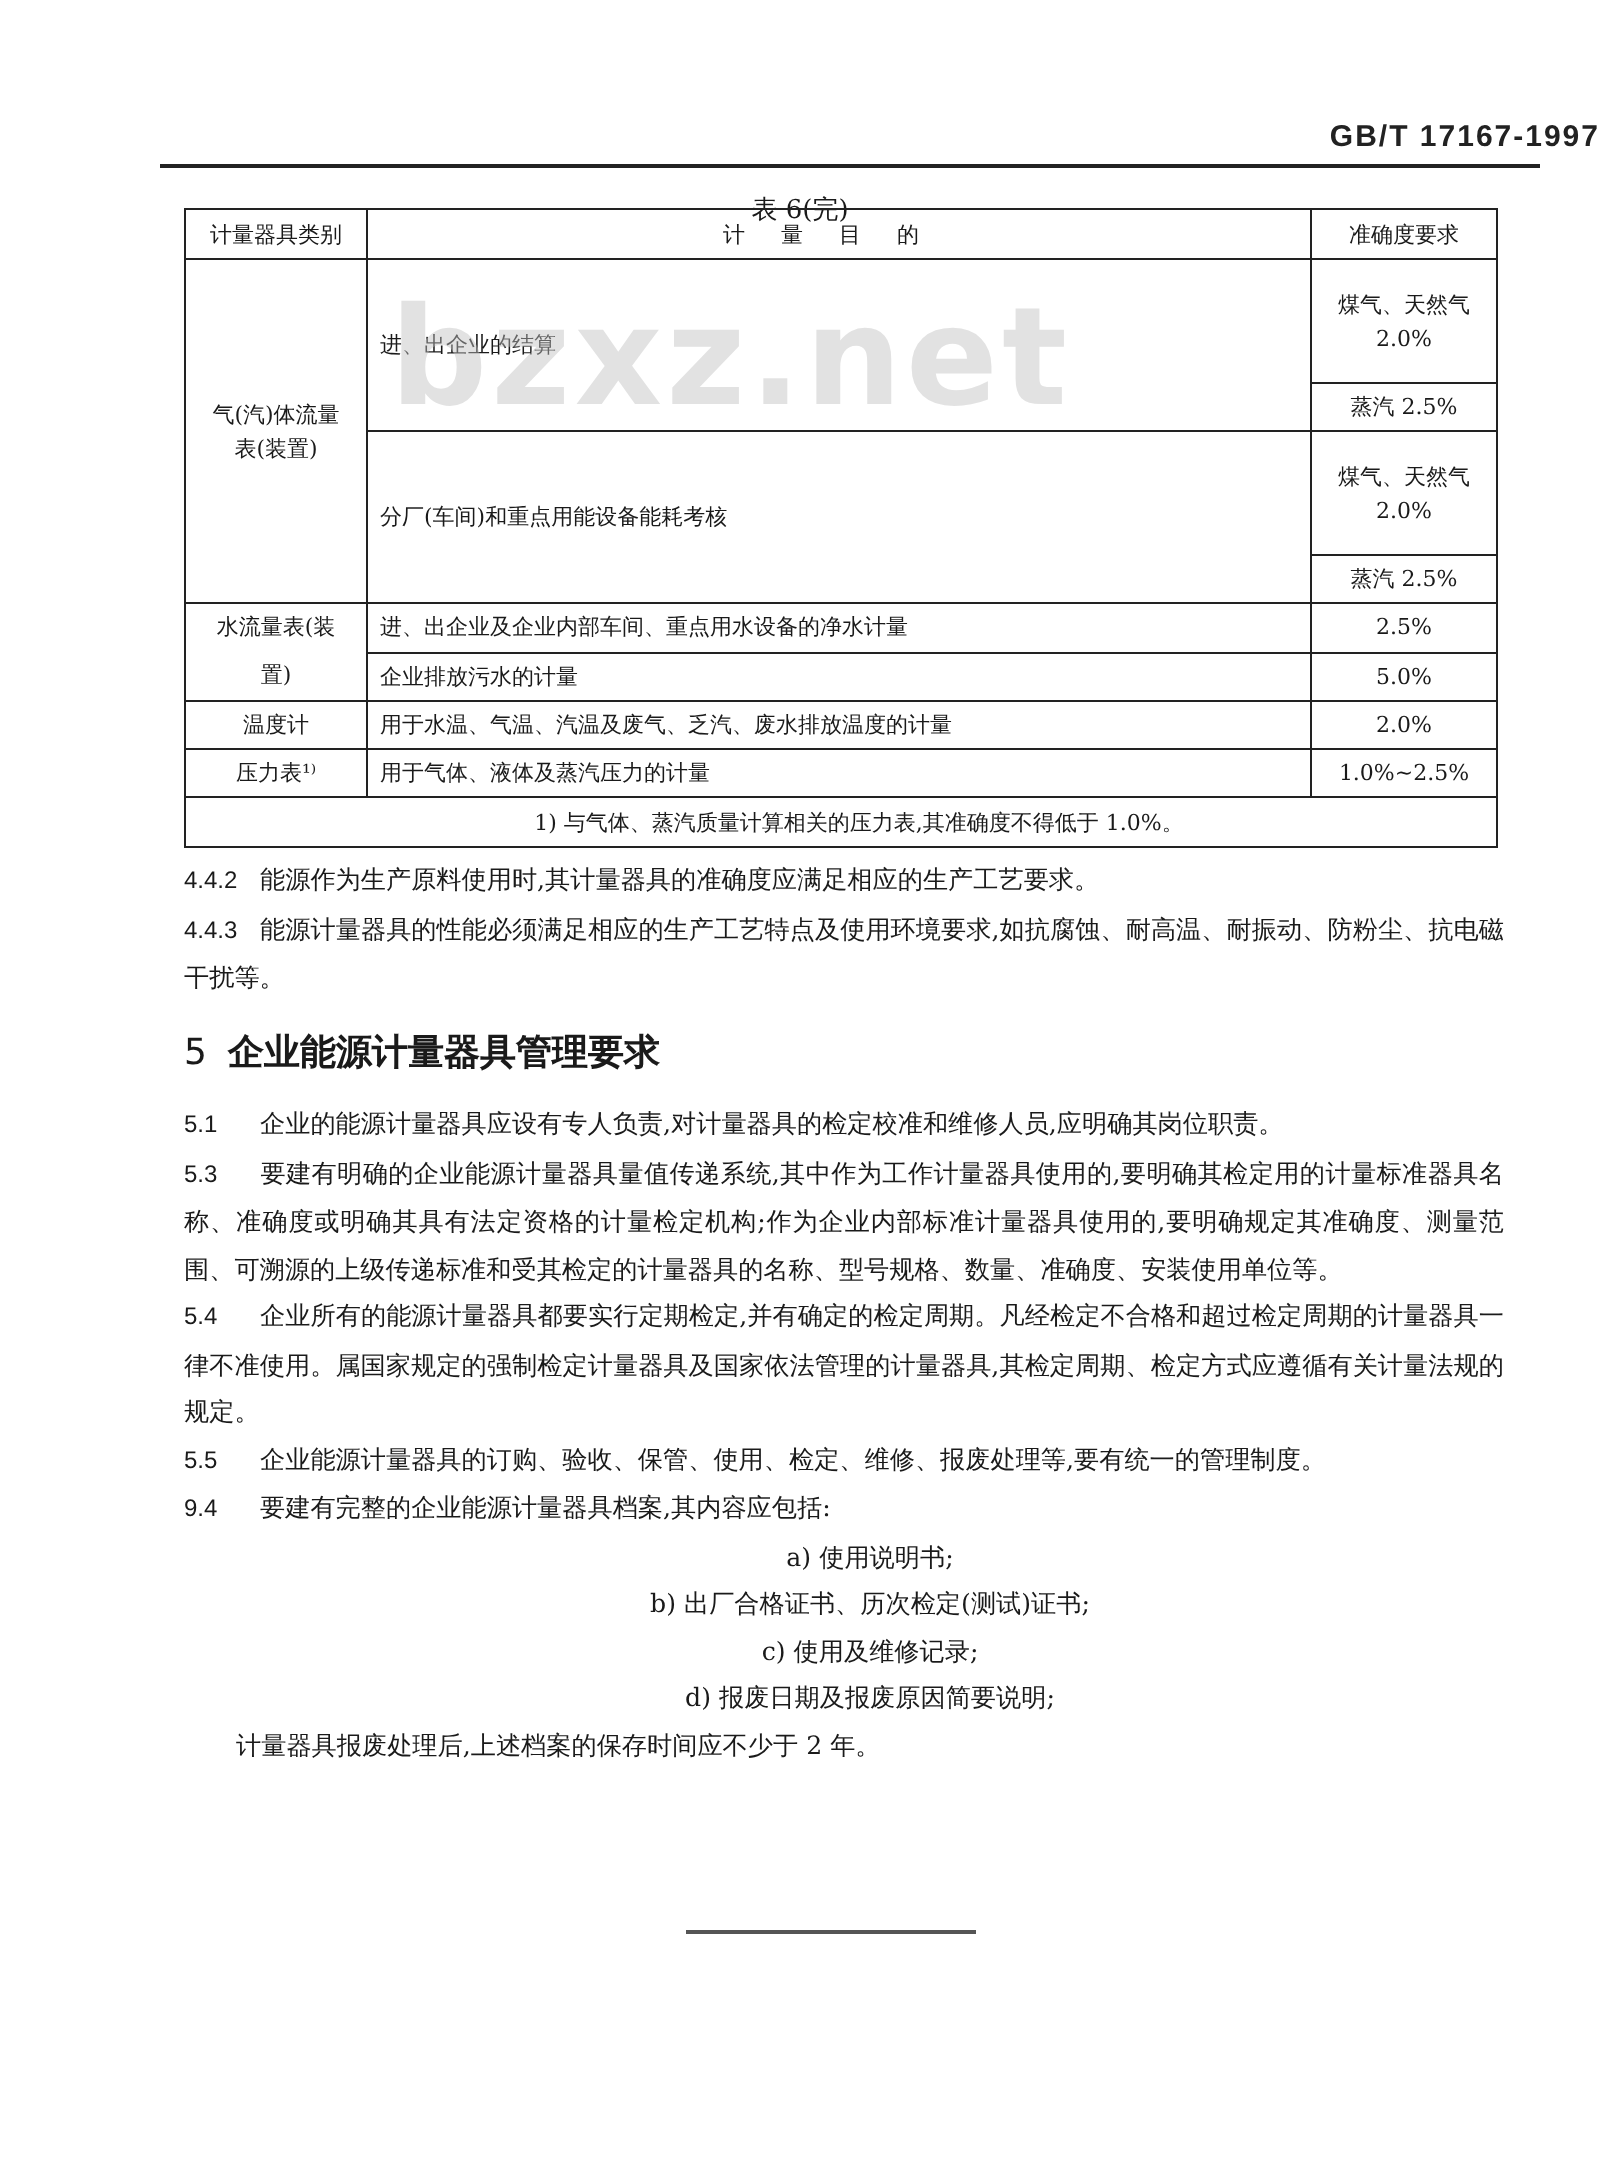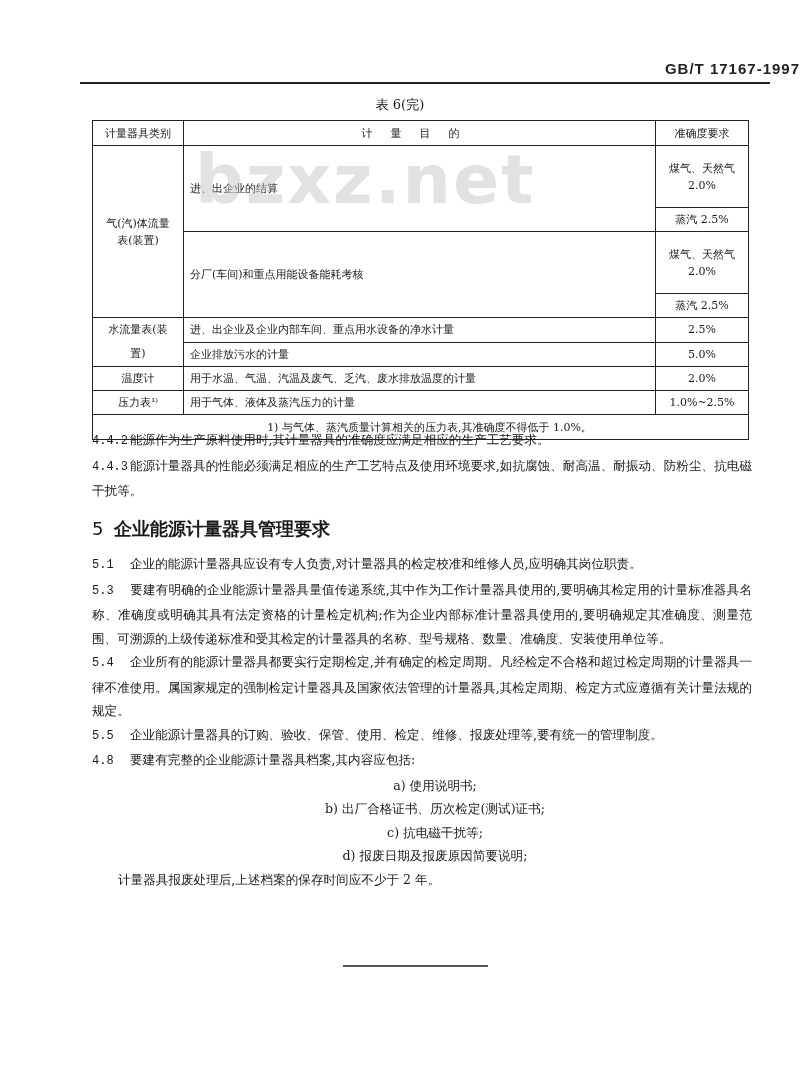--- a/index.html
+++ b/index.html
@@ -13,42 +13,42 @@
       font-family: "Liberation Sans", "DejaVu Sans", sans-serif;
       font-weight: bold; font-size: 15px; letter-spacing: 1px; color: #222;
     }
     .header-rule {
       position: absolute; top: 82px; left: 80px; width: 690px; height: 2px; background: #222;
     }
     .table-caption {
       position: absolute; top: 96px; left: 0; width: 800px; text-align: center; font-size: 13px;
     }
     table.spec {
-      position: absolute; top: 120px; left: 92px; width: 657px;
+      position: absolute; top: 104px; left: 92px; width: 657px;
       border-collapse: collapse; font-size: 11px;
     }
     table.spec td {
       border: 1.3px solid #222; text-align: center; vertical-align: middle; padding: 0 4px;
       line-height: 17px;
     }
     table.spec td.purpose { text-align: left; padding-left: 6px; }
     table.spec td.hdr-purpose { letter-spacing: 18px; }
     .col-cat { width: 82px; }
     .col-acc { width: 84px; }
     .note-cell { text-align: center; padding-left: 22px !important; }
     .watermark {
       position: absolute; top: 140px; left: 195px; font-family: "DejaVu Sans", sans-serif;
       font-weight: bold; font-size: 68px; color: rgba(190,190,190,0.45); letter-spacing: 2px;
       pointer-events: none;
     }
     .body-text {
       position: absolute; left: 92px; width: 660px; font-size: 12.6px; line-height: 23.5px;
     }
     .para { margin: 0; text-align: justify; }
-    .sec-num { display: inline-block; width: 38px; font-family: Liberation Mono, monospace; font-size: 12px; }
+    .sec-num { display: inline-block; width: 38px; font-family: Liberation Sans, sans-serif; font-size: 12px; }
     .section-heading { margin: 14px 0 12px 0; font-family: "DejaVu Sans", sans-serif; font-weight: bold; font-size: 18px; }
     .section-heading .num { display: inline-block; width: 22px; font-weight: normal; }
     .list-item { margin: 0 0 0 26px; text-align: center; }
     .closing { margin: 0 0 0 26px; }
     .end-rule {
       position: absolute; top: 965px; left: 343px; width: 145px; height: 2px; background: #555;
     }
   </style>
 </head>
 <body>
@@ -128,22 +128,22 @@
   <p class="para">
     <span class="sec-num">5.3</span><span>要建有明确的企业能源计量器具量值传递系统,其中作为工作计量器具使用的,要明确其检定用的计量标准器具名称、准确度或明确其具有法定资格的计量检定机构;作为企业内部标准计量器具使用的,要明确规定其准确度、测量范围、可溯源的上级传递标准和受其检定的计量器具的名称、型号规格、数量、准确度、安装使用单位等。</span>
   </p>
   <p class="para">
     <span class="sec-num">5.4</span><span>企业所有的能源计量器具都要实行定期检定,并有确定的检定周期。凡经检定不合格和超过检定周期的计量器具一律不准使用。属国家规定的强制检定计量器具及国家依法管理的计量器具,其检定周期、检定方式应遵循有关计量法规的规定。</span>
   </p>
   <p class="para">
     <span class="sec-num">5.5</span><span>企业能源计量器具的订购、验收、保管、使用、检定、维修、报废处理等,要有统一的管理制度。</span>
   </p>
   <p class="para">
-    <span class="sec-num">4.8</span><span>要建有完整的企业能源计量器具档案,其内容应包括:</span>
+    <span class="sec-num">9.4</span><span>要建有完整的企业能源计量器具档案,其内容应包括:</span>
   </p>
   <p class="list-item">a) 使用说明书;</p>
   <p class="list-item">b) 出厂合格证书、历次检定(测试)证书;</p>
-  <p class="list-item">c) 抗电磁干扰等;</p>
+  <p class="list-item">c) 使用及维修记录;</p>
   <p class="list-item">d) 报废日期及报废原因简要说明;</p>
   <p class="closing">计量器具报废处理后,上述档案的保存时间应不少于 2 年。</p>
 </div>
 
 <div class="end-rule"></div>
 
 </body></html>

